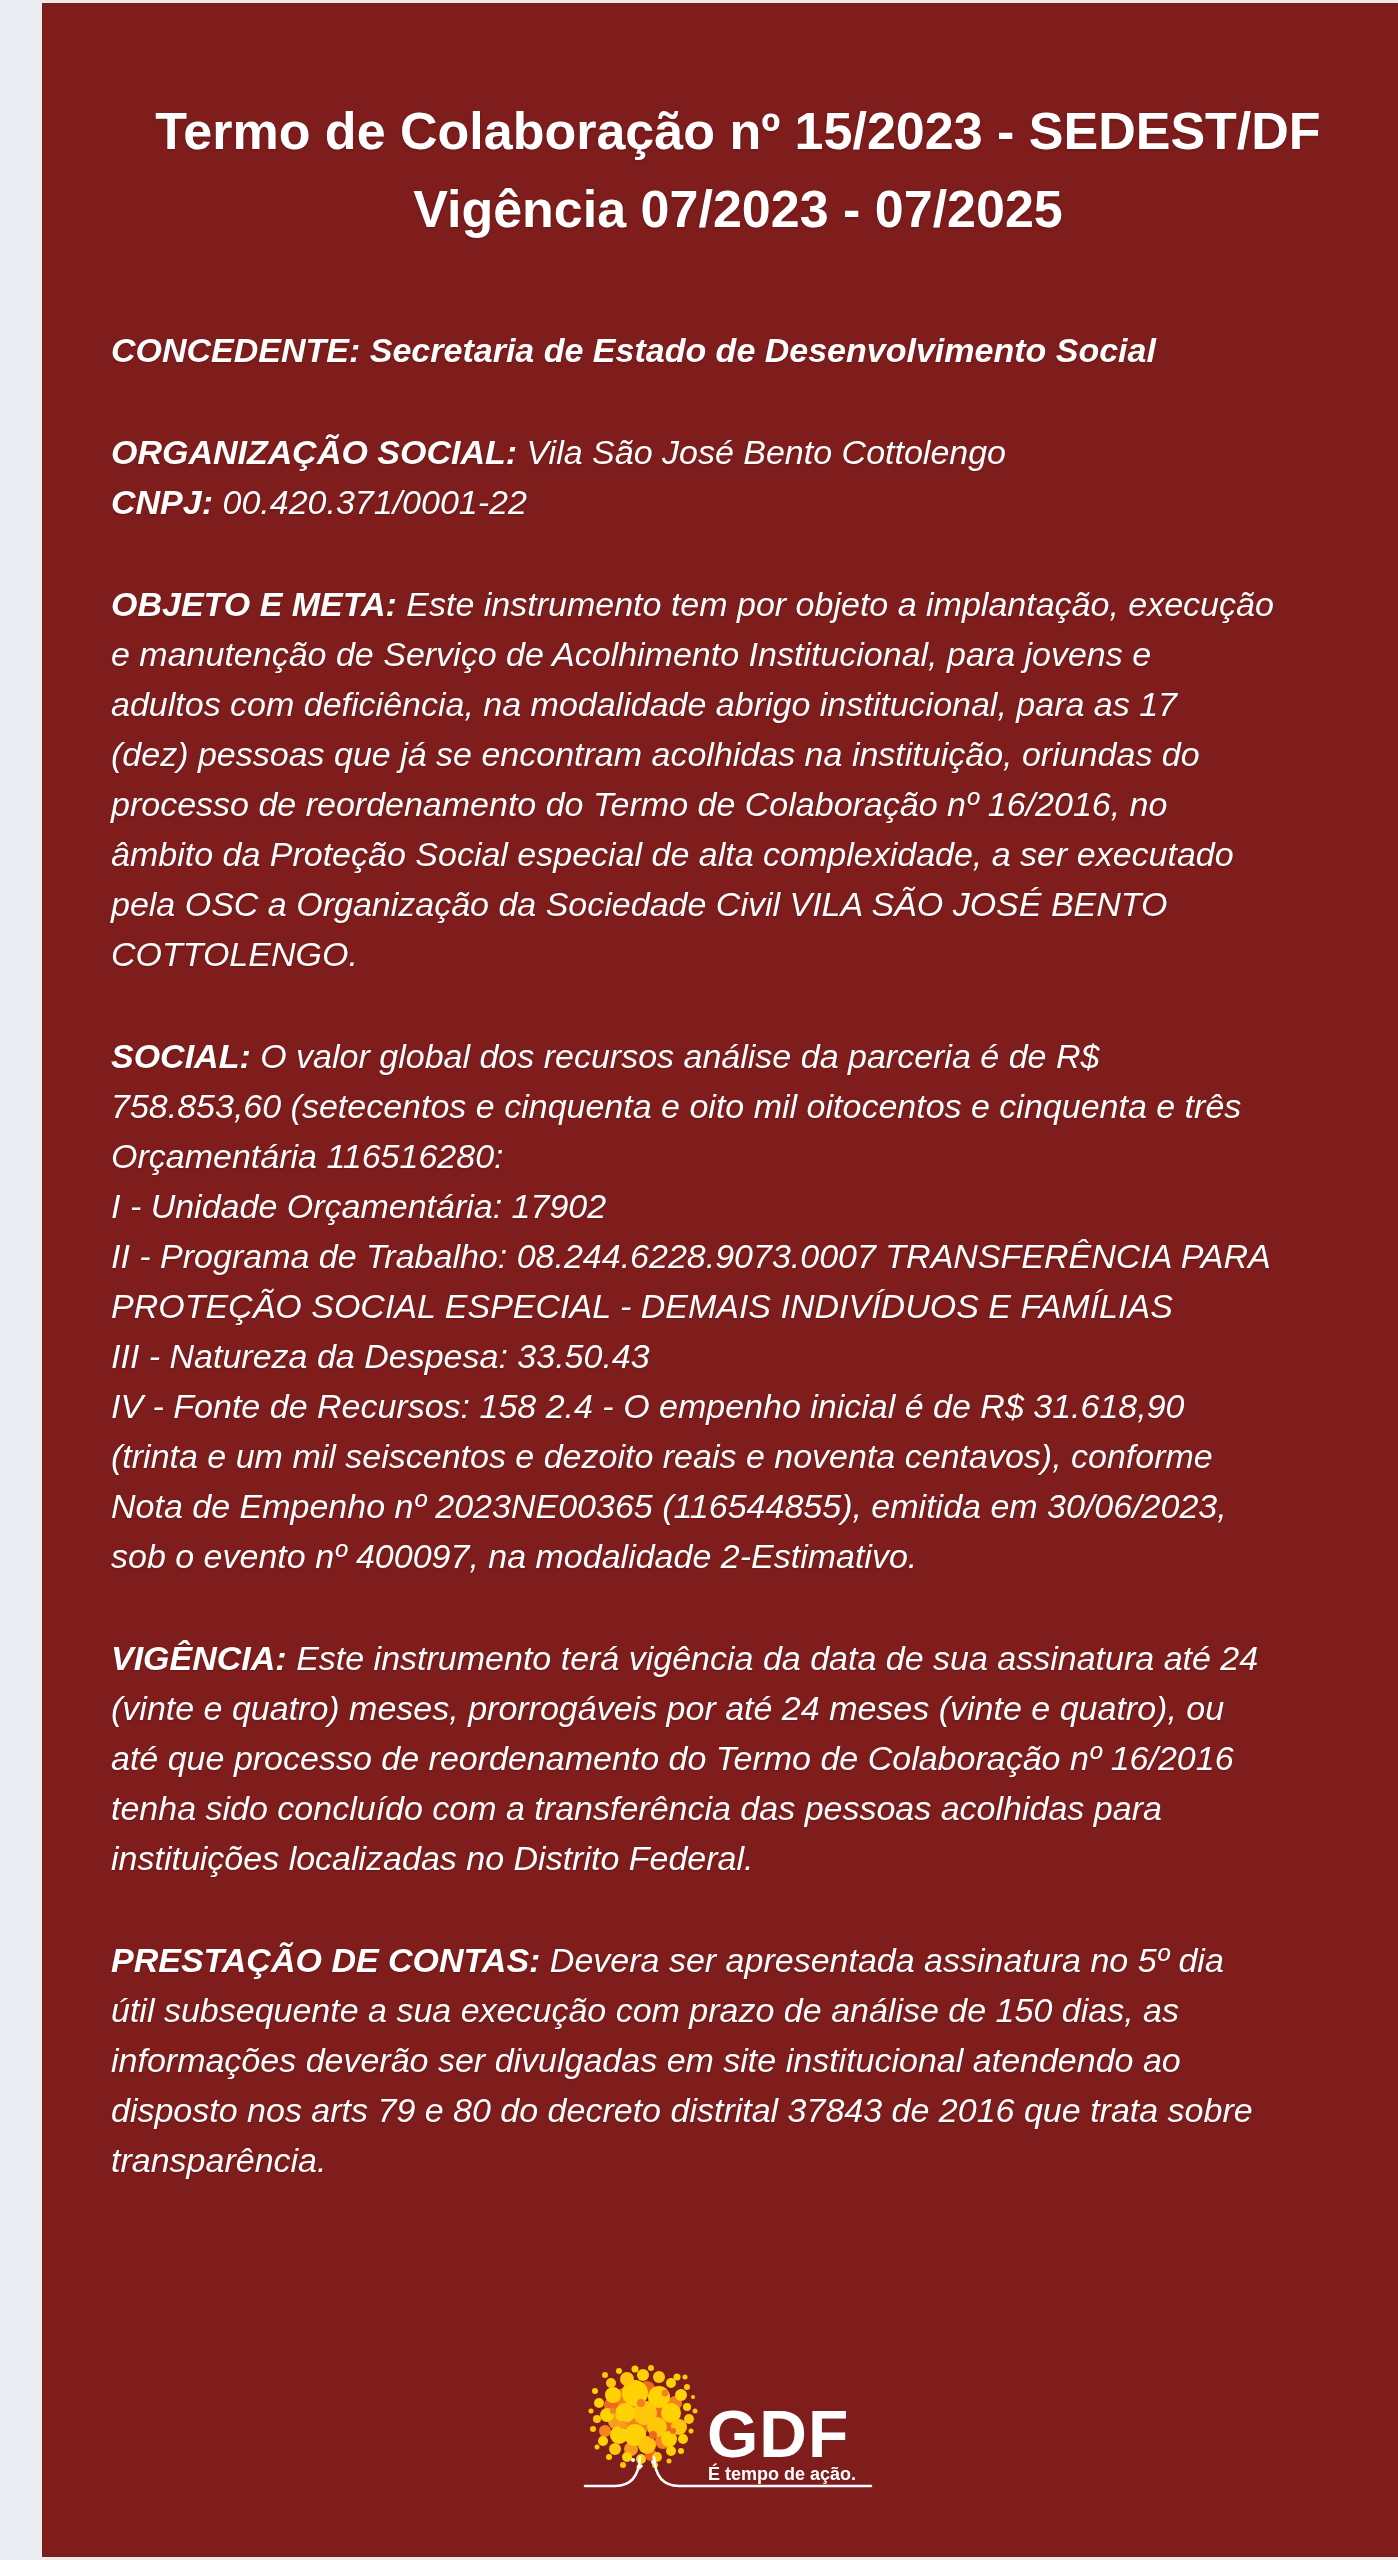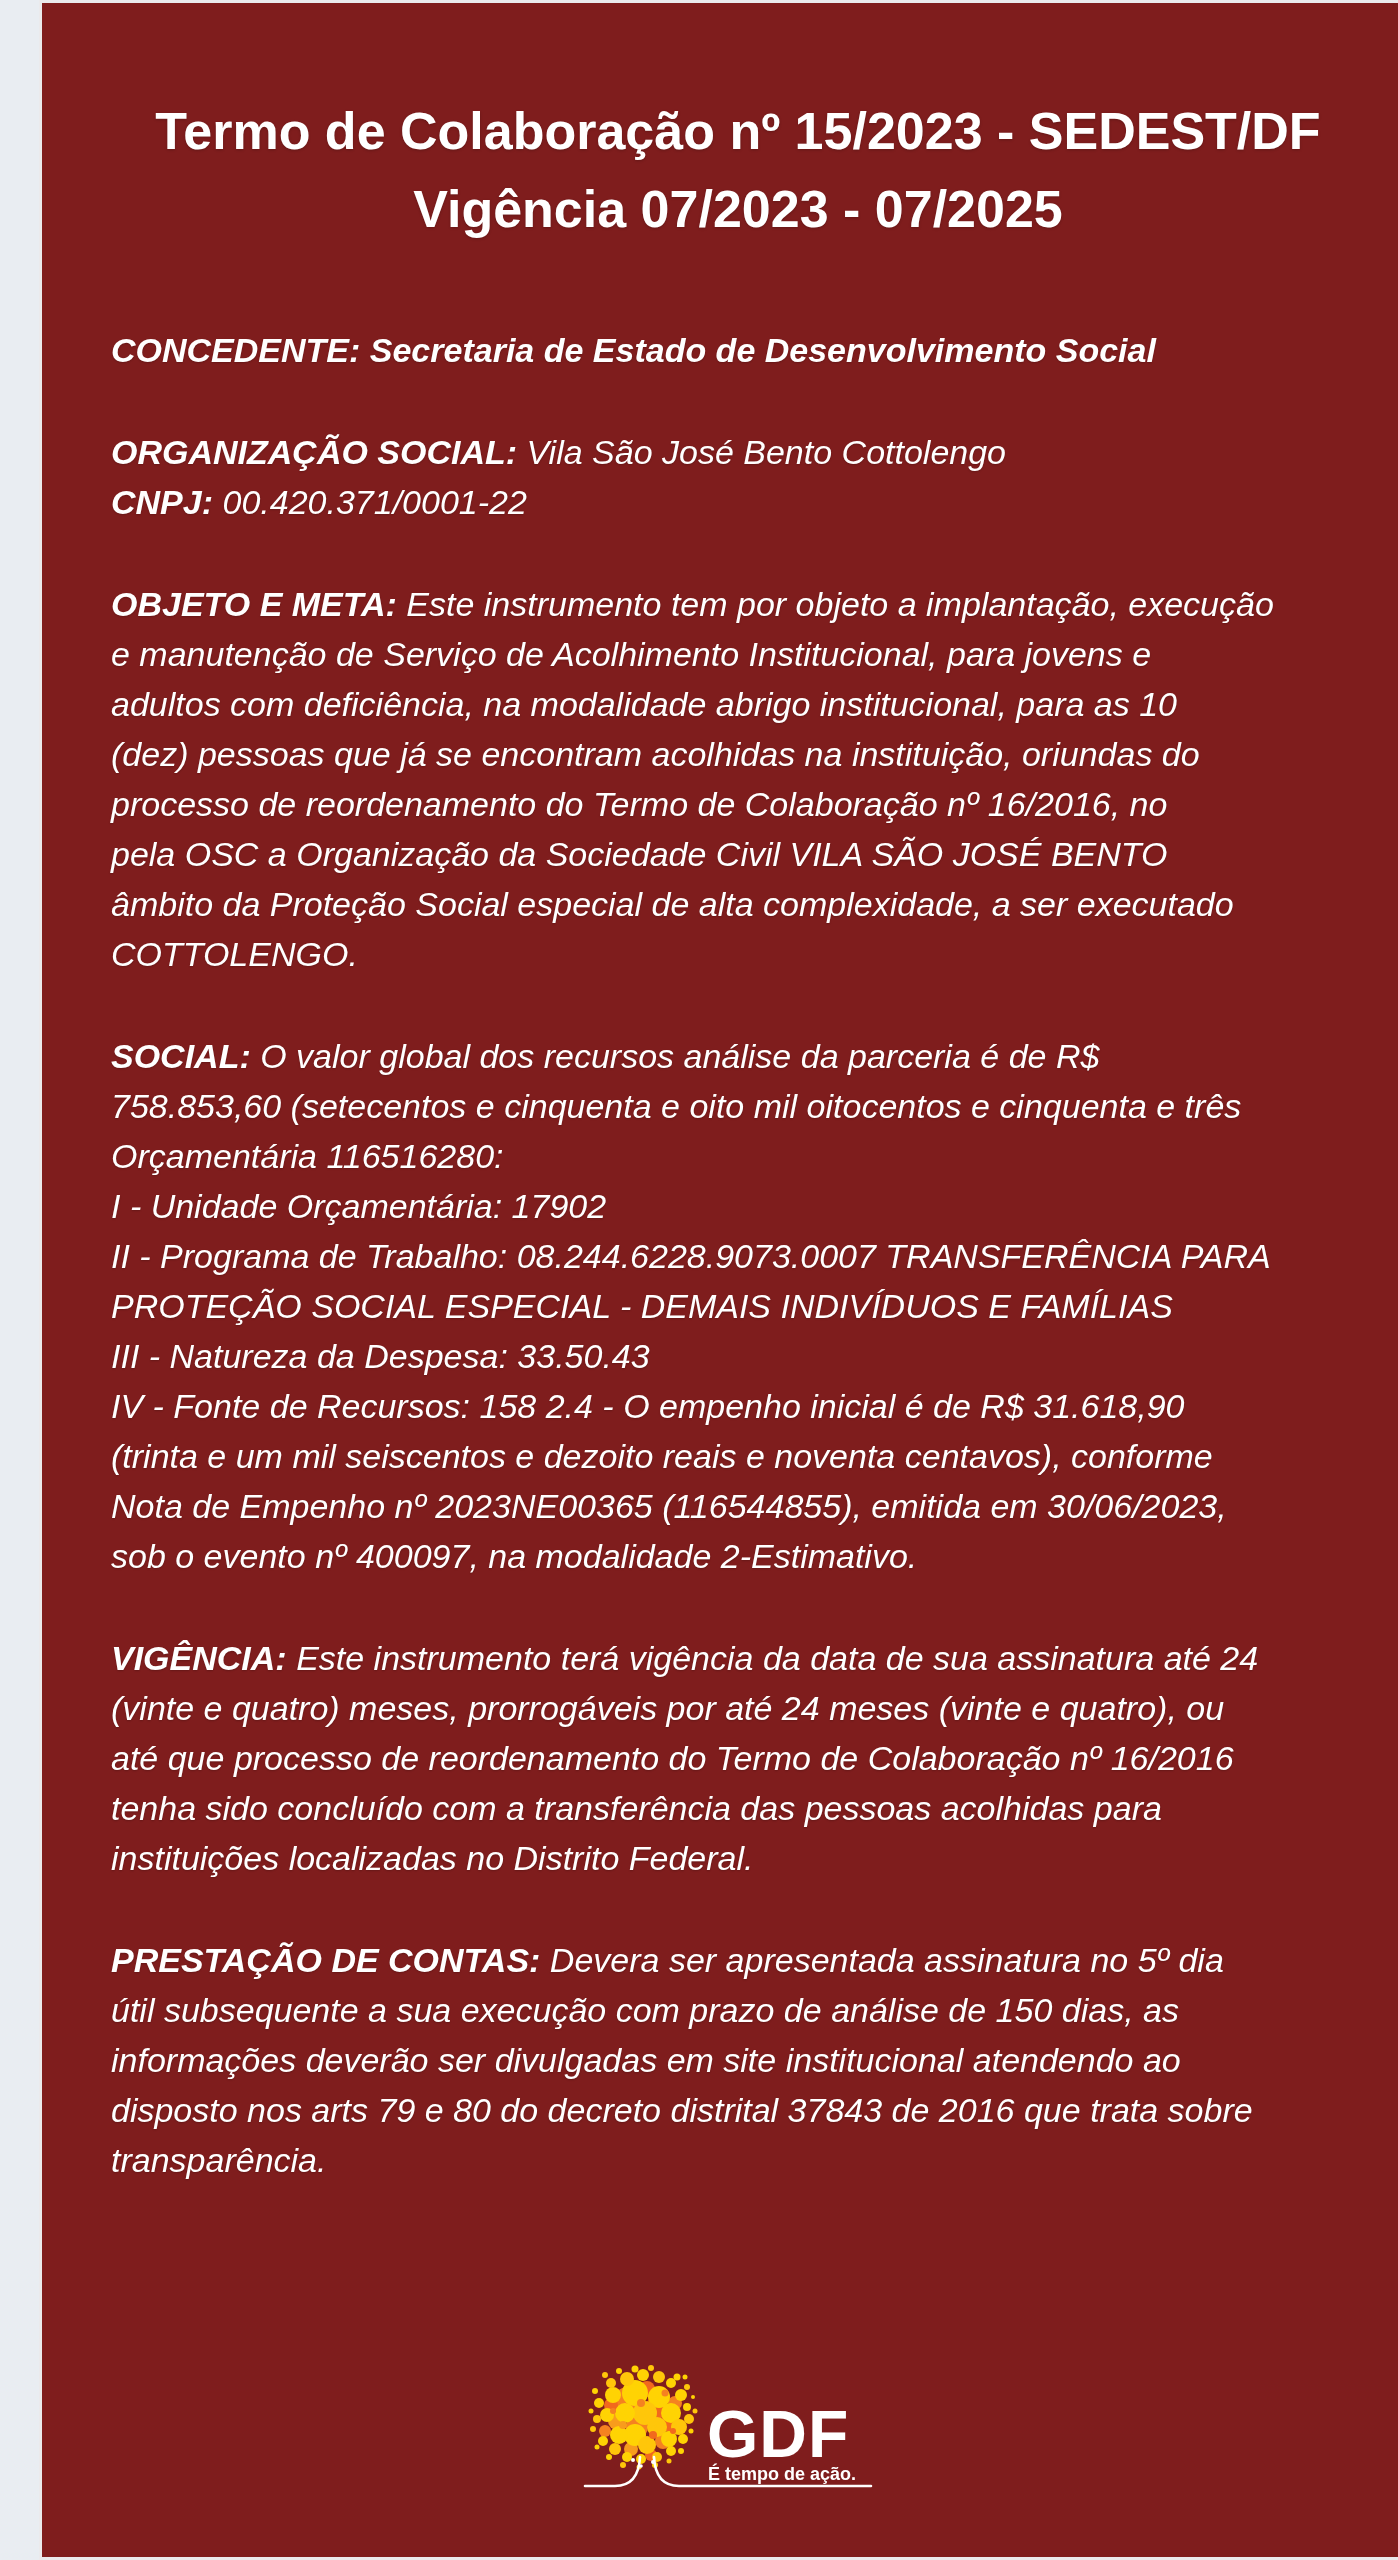--- a/index.html
+++ b/index.html
@@ -58,25 +58,25 @@
       <div class="para">
         <div class="line"><span class="b">CONCEDENTE: Secretaria de Estado de Desenvolvimento Social</span></div>
       </div>
       <div class="para">
         <div class="line"><span class="b">ORGANIZAÇÃO SOCIAL:</span><span> Vila São José Bento Cottolengo</span></div>
         <div class="line"><span class="b">CNPJ:</span><span> 00.420.371/0001-22</span></div>
       </div>
       <div class="para">
         <div class="line"><span class="b">OBJETO E META:</span><span> Este instrumento tem por objeto a implantação, execução</span></div>
         <div class="line"><span>e manutenção de Serviço de Acolhimento Institucional, para jovens e</span></div>
-        <div class="line"><span>adultos com deficiência, na modalidade abrigo institucional, para as 10</span></div>
+        <div class="line"><span>adultos com deficiência, na modalidade abrigo institucional, para as 17</span></div>
         <div class="line"><span>(dez) pessoas que já se encontram acolhidas na instituição, oriundas do</span></div>
         <div class="line"><span>processo de reordenamento do Termo de Colaboração nº 16/2016, no</span></div>
+        <div class="line"><span>âmbito da Proteção Social especial de alta complexidade, a ser executado</span></div>
         <div class="line"><span>pela OSC a Organização da Sociedade Civil VILA SÃO JOSÉ BENTO</span></div>
-        <div class="line"><span>âmbito da Proteção Social especial de alta complexidade, a ser executado</span></div>
         <div class="line"><span>COTTOLENGO.</span></div>
       </div>
       <div class="para">
         <div class="line"><span class="b">SOCIAL:</span><span> O valor global dos recursos análise da parceria é de R$</span></div>
         <div class="line"><span>758.853,60 (setecentos e cinquenta e oito mil oitocentos e cinquenta e três</span></div>
         <div class="line"><span>Orçamentária 116516280:</span></div>
         <div class="line"><span>I - Unidade Orçamentária: 17902</span></div>
         <div class="line"><span>II - Programa de Trabalho: 08.244.6228.9073.0007 TRANSFERÊNCIA PARA</span></div>
         <div class="line"><span>PROTEÇÃO SOCIAL ESPECIAL - DEMAIS INDIVÍDUOS E FAMÍLIAS</span></div>
         <div class="line"><span>III - Natureza da Despesa: 33.50.43</span></div>

